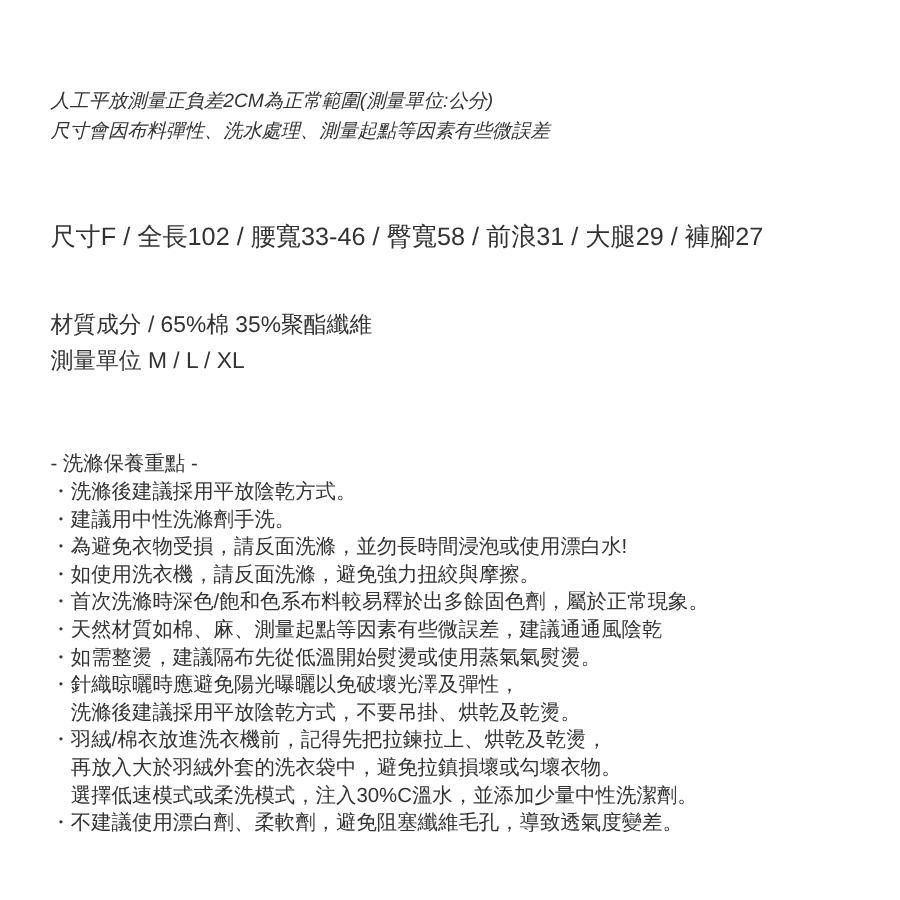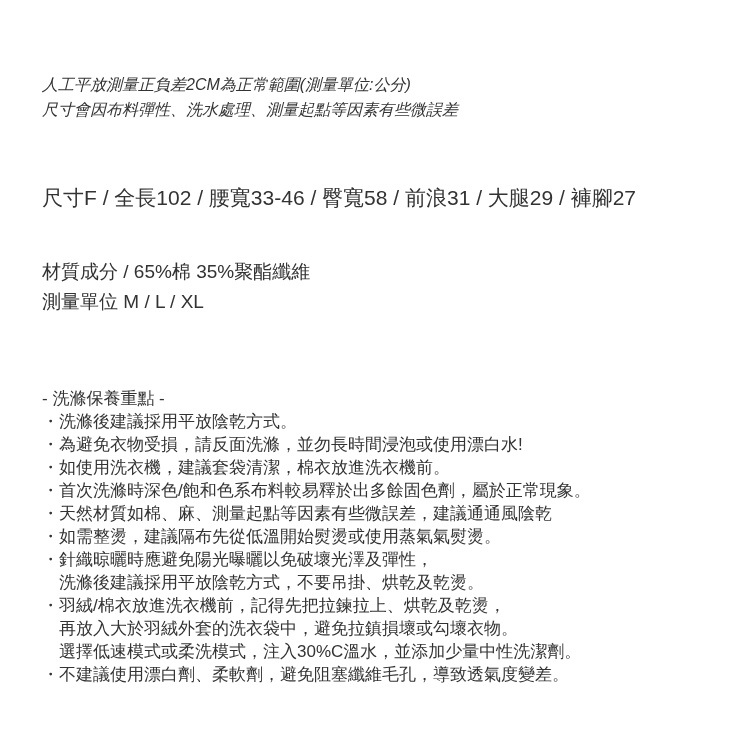--- a/index.html
+++ b/index.html
@@ -35,21 +35,20 @@
   }
   #material-info {
     top: 257px;
     font-size: 19px;
     line-height: 30px;
   }
   #care-section {
     top: 375px;
     font-size: 17px;
     line-height: 23px;
-    margin-top: 12px;
   }
   .care-line.indent {
     padding-left: 17px;
   }
 </style>
 </head>
 <body>
 
 <div>
 
@@ -61,22 +60,23 @@
   <div class="block" id="size-info">尺寸F / 全長102 / 腰寬33-46 / 臀寬58 / 前浪31 / 大腿29 / 褲腳27</div>
 
   <div class="block" id="material-info">
     <div>材質成分 / 65%棉 35%聚酯纖維</div>
     <div>測量單位 M / L / XL</div>
   </div>
 
   <div class="block" id="care-section">
     <div class="care-line">- 洗滌保養重點 -</div>
     <div class="care-line">・洗滌後建議採用平放陰乾方式。</div>
+    <div class="care-line">・建議用中性洗滌劑手洗。</div>
     <div class="care-line">・為避免衣物受損，請反面洗滌，並勿長時間浸泡或使用漂白水!</div>
-    <div class="care-line">・如使用洗衣機，建議套袋清潔，棉衣放進洗衣機前。</div>
+    <div class="care-line">・如使用洗衣機，請反面洗滌，避免強力扭絞與摩擦。</div>
     <div class="care-line">・首次洗滌時深色/飽和色系布料較易釋於出多餘固色劑，屬於正常現象。</div>
     <div class="care-line">・天然材質如棉、麻、測量起點等因素有些微誤差，建議通通風陰乾</div>
     <div class="care-line">・如需整燙，建議隔布先從低溫開始熨燙或使用蒸氣氣熨燙。</div>
     <div class="care-line">・針織晾曬時應避免陽光曝曬以免破壞光澤及彈性，</div>
     <div class="care-line indent">洗滌後建議採用平放陰乾方式，不要吊掛、烘乾及乾燙。</div>
     <div class="care-line">・羽絨/棉衣放進洗衣機前，記得先把拉鍊拉上、烘乾及乾燙，</div>
     <div class="care-line indent">再放入大於羽絨外套的洗衣袋中，避免拉鎮損壞或勾壞衣物。</div>
     <div class="care-line indent">選擇低速模式或柔洗模式，注入30%C溫水，並添加少量中性洗潔劑。</div>
     <div class="care-line">・不建議使用漂白劑、柔軟劑，避免阻塞纖維毛孔，導致透氣度變差。</div>
   </div>

